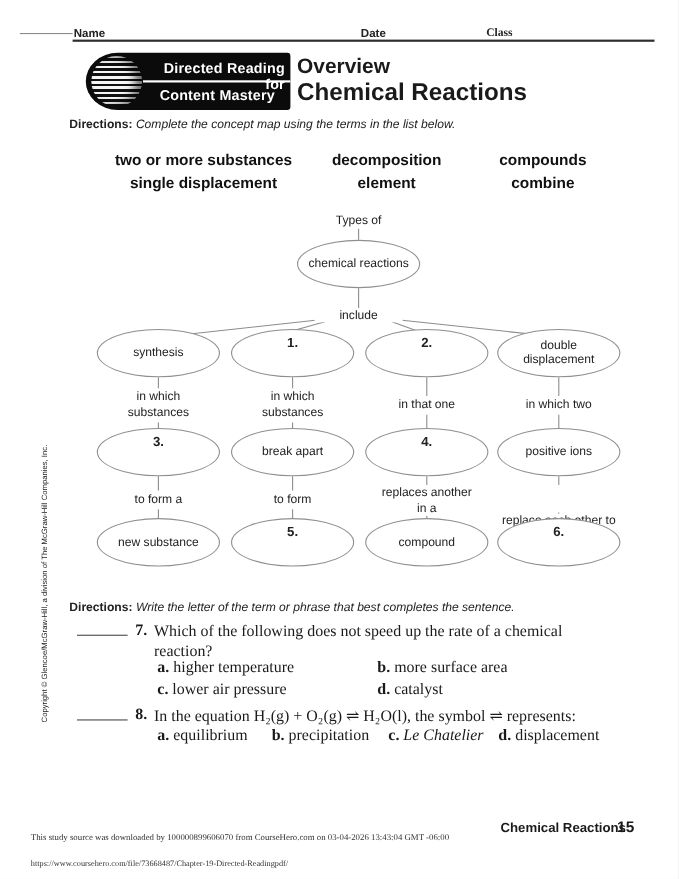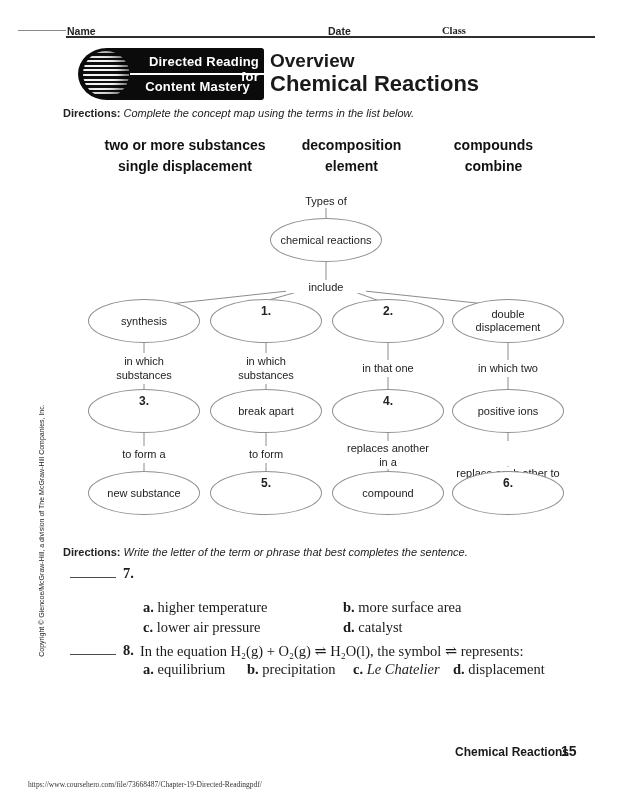--- a/index.html
+++ b/index.html
@@ -166,20 +166,21 @@
   <div class="abs link-label" style="left:451px; top:442px; width:114px;margin-top:25px;">replace each other to form two new</div>
   <div class="abs oval num" style="left:452px; top:471px; width:112px; height:44px;">6.</div>
 
   <div class="abs directions" style="left:63px; top:546px;">
     <b>Directions:</b>
     <i>Write the letter of the term or phrase that best completes the sentence.</i>
   </div>
 
   <div class="abs blank" style="left:70px; top:566px; width:46px;"></div>
   <div class="abs serif q-num" style="left:123px; top:565px;">7.</div>
+  <div class="abs serif q-text" style="left:140px; top:565px; width:412px;">Which of the following does not speed up the rate of a chemical reaction?</div>
   <div class="abs serif opt" style="left:143px; top:599px;">
     <span class="letter">a.</span>
     <span>higher temperature</span>
   </div>
   <div class="abs serif opt" style="left:343px; top:599px;">
     <span class="letter">b.</span>
     <span>more surface area</span>
   </div>
   <div class="abs serif opt" style="left:143px; top:619px;">
     <span class="letter">c.</span>
@@ -207,15 +208,16 @@
   </div>
   <div class="abs serif opt" style="left:453px; top:661px;">
     <span class="letter">d.</span>
     <span>displacement</span>
   </div>
 
   <div class="abs copyright" style="left:-99px; top:527px;">Copyright © Glencoe/McGraw-Hill, a division of The McGraw-Hill Companies, Inc.</div>
 
   <div class="abs pg-label" style="left:455px; top:745px;">Chemical Reactions</div>
   <div class="abs pg-num" style="left:561px; top:743px;">15</div>
+  <div class="abs serif tiny" style="left:28px; top:757px;">This study source was downloaded by 100000899606070 from CourseHero.com on 03-04-2026 13:43:04 GMT -06:00</div>
   <div class="abs serif tiny" style="left:28px; top:780px; font-size:7.5px;">https://www.coursehero.com/file/73668487/Chapter-19-Directed-Readingpdf/</div>
 
 </div>
 
 </body></html>

